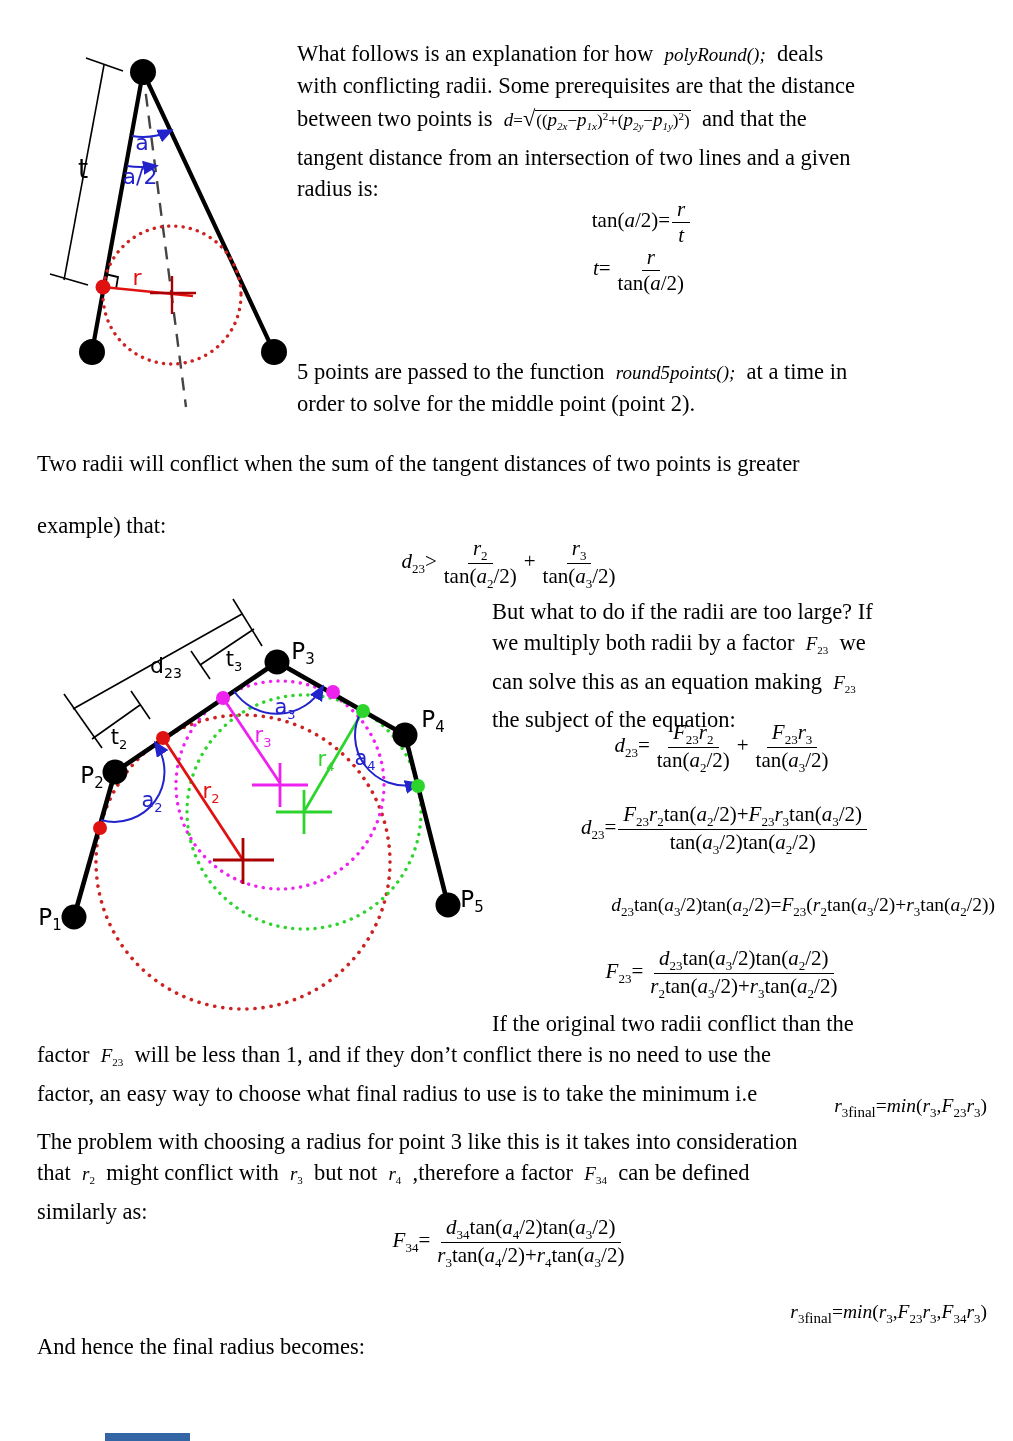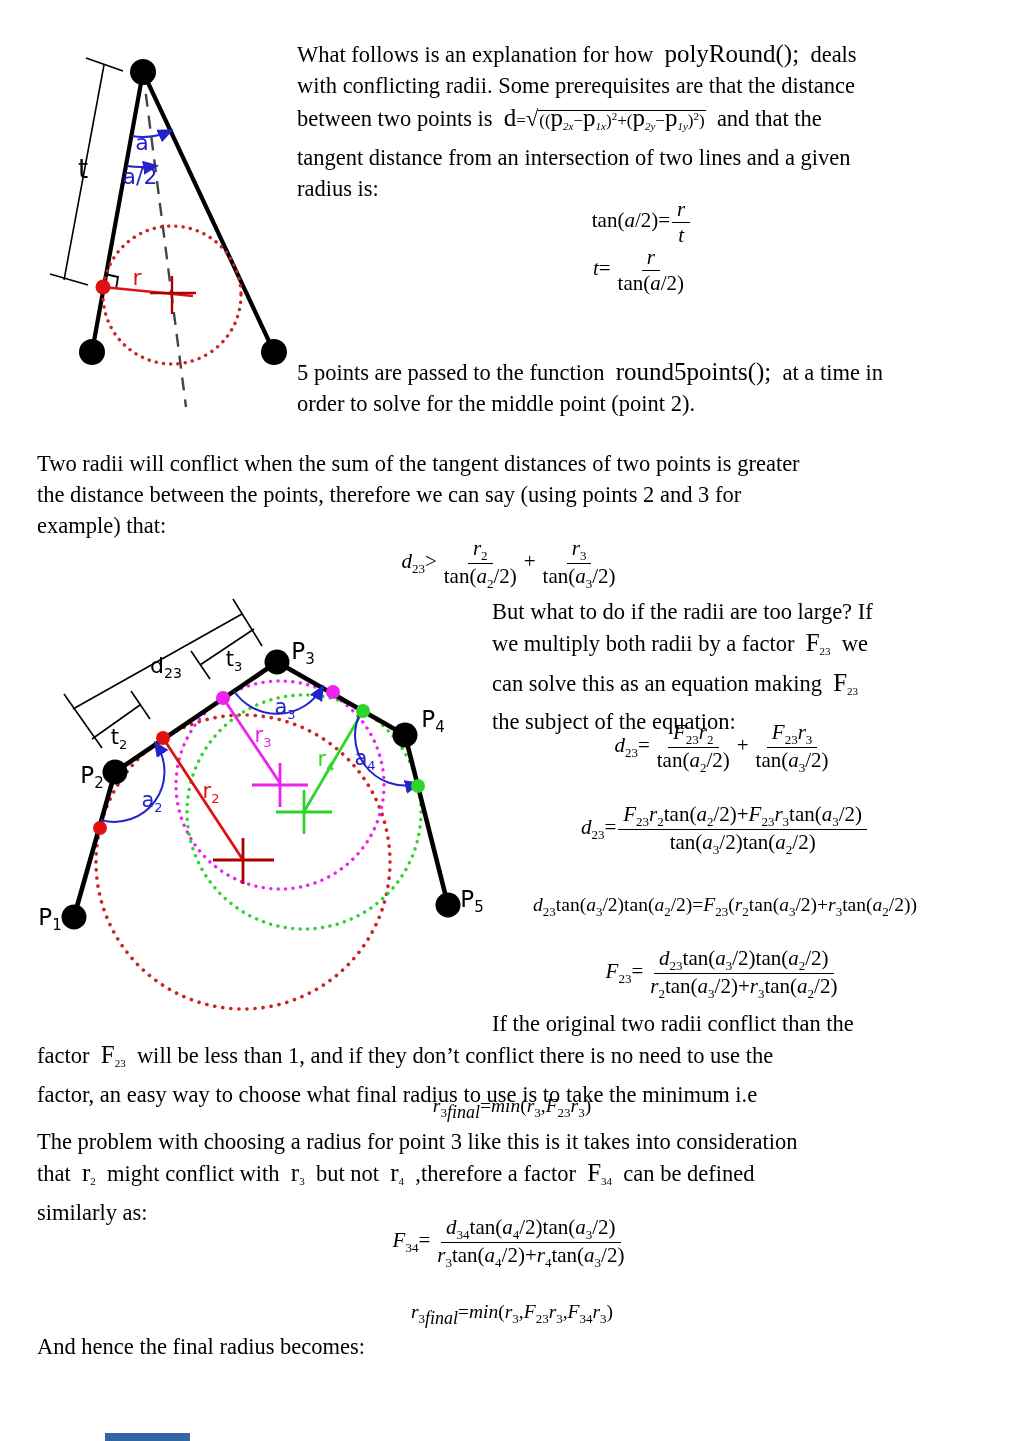--- a/index.html
+++ b/index.html
@@ -1,36 +1,36 @@
 <!DOCTYPE html>
 <html><head>
 <meta charset="utf-8">
 <style>
   html,body{margin:0;padding:0;}
   body{width:1013px;height:1441px;background:#ffffff;position:relative;overflow:hidden;
        font-family:"Liberation Serif",serif;color:#000;}
   .para{position:absolute;font-size:22.5px;line-height:31px;color:#000;}
   .para .txt{font-family:"Liberation Serif",serif;}
-  .para .it{font-size:25px;}
+  .para .it{font-style:italic;font-size:19px;}
   .para .mt{font-size:17px;}
   .para .sub{font-size:11px;vertical-align:-0.32em;}
   .para .subi{font-size:11px;vertical-align:-0.32em;font-style:italic;}
   .para .sup{font-size:11px;vertical-align:0.55em;}
   .para .sqrt{font-size:17px;}
   .sqrt{white-space:nowrap;display:inline-block;}
   .radical{font-size:1.32em;}
   .radicand{border-top:1.4px solid #000;padding:0 1px;margin-top:12px;}
   .formula{position:absolute;text-align:center;font-size:21px;white-space:nowrap;line-height:1.18;}
   .formula .it{font-style:italic;}
   .formula .sub{font-size:13px;vertical-align:-0.35em;}
-  .formula .subi{font-size:18px;vertical-align:-0.35em;font-style:italic;}
+  .formula .subi{font-size:15px;vertical-align:-0.35em;}
   .formula .frac{display:inline-flex;flex-direction:column;align-items:center;vertical-align:middle;margin:0 2px;}
   .formula .num{display:block;border-bottom:1.6px solid #000;padding:0 5px;}
   .formula .den{display:block;padding:0 5px;}
-  .fsmall{font-size:19.5px;}
+  .fsmall{font-size:19.5px;text-align:right;}
   .fig{position:absolute;}
   svg text{font-family:"DejaVu Sans","Liberation Sans",sans-serif;}
   .bottom-bar{position:absolute;left:105px;top:1433px;width:85px;height:8px;background:#3465a4;}
 </style>
 </head>
 <body>
 
 <svg class="fig" style="left:30px;top:35px" width="260" height="390" viewBox="30 35 260 390">
   <defs>
     <marker id="arrB1" markerWidth="9" markerHeight="8" refX="6" refY="3.5" orient="auto">
@@ -186,21 +186,21 @@
       <span class="num"><span class="it">r</span></span>
       <span class="den"><span class="it">t</span></span>
     </span></div>
 <div class="formula" style="left:297px;top:245px;width:690px"><span class="it">t</span><span class="txt">=</span><span class="frac">
       <span class="num"><span class="it">r</span></span>
       <span class="den"><span class="txt">tan(</span><span class="it">a</span><span class="txt">/2)</span></span>
     </span></div>
 
 <div class="para" style="left:297px;top:325px;width:700px"><br><span class="txt">5 points are passed to the function&nbsp;&nbsp;</span><span class="it">round5points();</span><span class="txt">&nbsp;&nbsp;at a time in</span><br><span class="txt">order to solve for the middle point (point 2).</span></div>
 
-<div class="para" style="left:37px;top:448px;width:950px"><span class="txt">Two radii will conflict when the sum of the tangent distances of two points is greater</span><br><span class="txt">the distance between the points, therefore we can say (using points 2 and 3 for</span><br><span class="txt">example) that:</span></div>
+<div class="para" style="left:37px;top:448px;width:950px"><span class="txt">Two radii will conflict when the sum of the tangent distances of two points is greater</span><br><br><span class="txt">example) that:</span></div>
 
 <div class="formula" style="left:37px;top:536px;width:950px"><span class="it">d</span><span class="sub">23</span><span class="txt">&gt;</span><span class="frac">
       <span class="num"><span class="it">r</span><span class="sub">2</span></span>
       <span class="den"><span class="txt">tan(</span><span class="it">a</span><span class="sub">2</span><span class="txt">/2)</span></span>
     </span><span class="txt">+</span><span class="frac">
       <span class="num"><span class="it">r</span><span class="sub">3</span></span>
       <span class="den"><span class="txt">tan(</span><span class="it">a</span><span class="sub">3</span><span class="txt">/2)</span></span>
     </span></div>
 
 <div class="para" style="left:492px;top:596px;width:500px"><span class="txt">But what to do if the radii are too large? If</span><br><span class="txt">we multiply both radii by a factor&nbsp; </span><span class="it">F</span><span class="sub">23</span><span class="txt">&nbsp; we</span><br><span class="txt">can solve this as an equation making&nbsp; </span><span class="it">F</span><span class="sub">23</span><br><span class="txt">the subject of the equation:</span></div>

